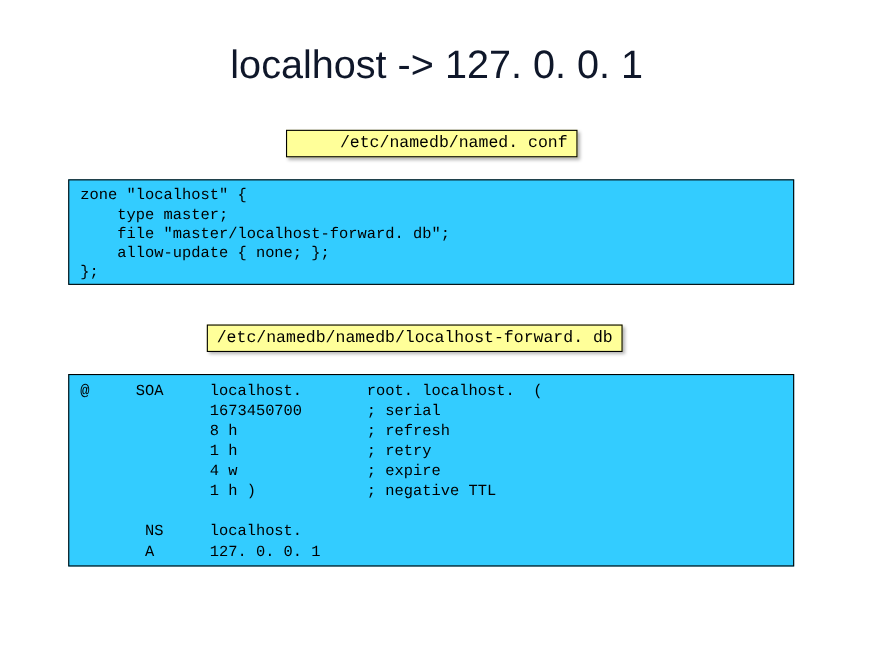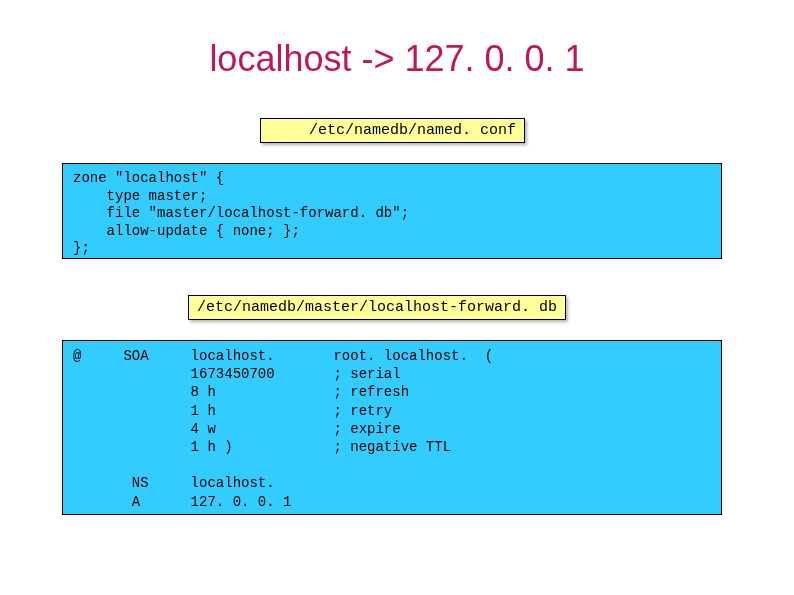--- a/index.html
+++ b/index.html
@@ -17,21 +17,21 @@
     height: 595px;
   }
   .title {
     position: absolute;
     top: 38px;
     left: 0;
     width: 100%;
     text-align: center;
     font-size: 36px;
     font-weight: normal;
-    color: #be185d;
+    color: #0f172a;
   }
   .label-box {
     position: absolute;
     background: #ffff99;
     border: 1px solid #000;
     font-family: "Courier New", Courier, monospace;
     font-size: 15px;
     padding: 3px 8px;
     box-shadow: 2px 2px 3px rgba(0,0,0,0.3);
   }
@@ -80,21 +80,21 @@
   <div class="title">localhost -&gt; 127. 0. 0. 1</div>
 
   <div class="label-box label1">/etc/namedb/named. conf</div>
 
   <div class="code-box code1">zone "localhost" {
     type master;
     file "master/localhost-forward. db";
     allow-update { none; };
 };</div>
 
-  <div class="label-box label2">/etc/namedb/master/localhost-forward. db</div>
+  <div class="label-box label2">/etc/namedb/namedb/localhost-forward. db</div>
 
   <div class="code-box code2">@     SOA     localhost.       root. localhost.  (
               1673450700       ; serial
               8 h              ; refresh
               1 h              ; retry
               4 w              ; expire
               1 h )            ; negative TTL
 
        NS     localhost.
        A      127. 0. 0. 1</div>

